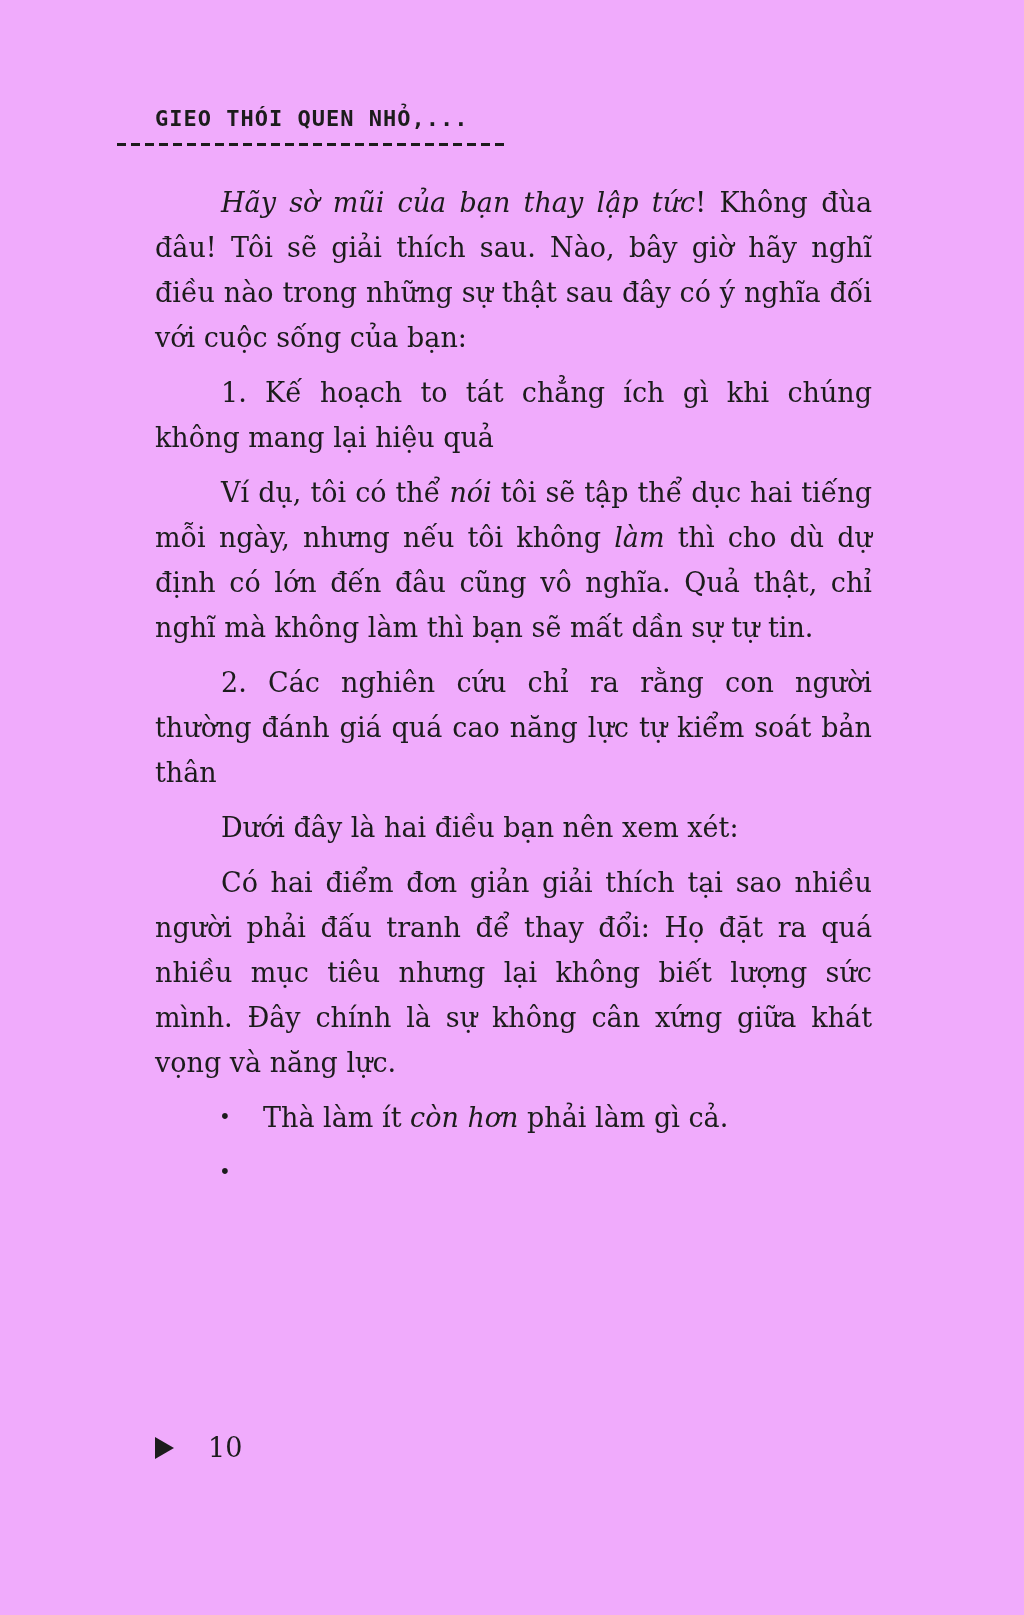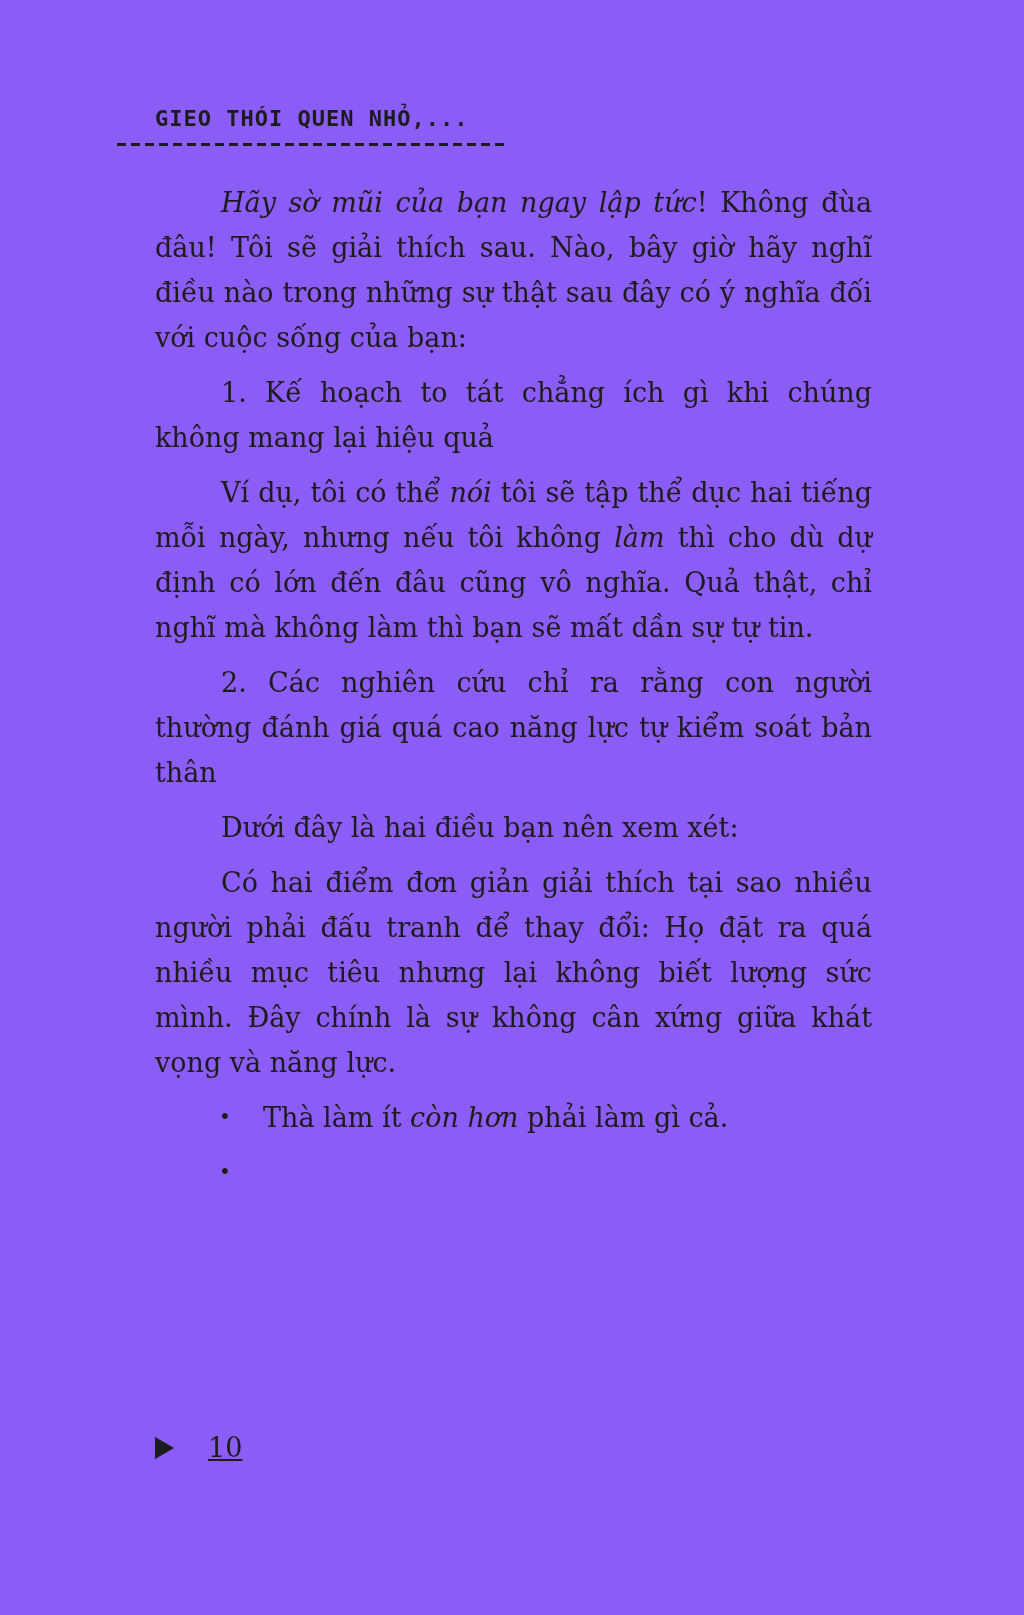--- a/index.html
+++ b/index.html
@@ -9,21 +9,21 @@
     height: 1615px;
     font-family: "DejaVu Serif", "Liberation Serif", serif;
     color: #1c1c1c;
   }
   .page {
     position: relative;
     width: 1024px;
     height: 1615px;
     padding: 106px 152px 12px 155px;
     overflow: hidden;
-    background: #8b5cf6;
+    background: #f0abfc;
   }
   .running-title {
     font-family: "DejaVu Sans Mono", "Liberation Mono", monospace;
     font-weight: 700;
     font-size: 22px;
     letter-spacing: 1px;
     white-space: nowrap;
     color: #1c1c1c;
   }
   .dashed-rule {
@@ -69,35 +69,34 @@
     width: 0;
     height: 0;
     border-left: 19px solid #1c1c1c;
     border-top: 11px solid transparent;
     border-bottom: 11px solid transparent;
   }
   .page-num {
     font-size: 27px;
     margin-left: 34px;
     color: #1c1c1c;
-    text-decoration: underline;
   }
 </style>
 </head>
 <body>
 
 <div class="page">
 
   <div class="header">
     <div class="running-title">GIEO THÓI QUEN NHỎ,...</div>
     <div class="dashed-rule"></div>
   </div>
 
   <div class="body-text" id="body-blocks">
-      <p class="para"><em>Hãy sờ mũi của bạn ngay lập tức</em><span>! Không đùa đâu! Tôi sẽ giải thích sau. Nào, bây giờ hãy nghĩ điều nào trong những sự thật sau đây có ý nghĩa đối với cuộc sống của bạn:</span></p>
+      <p class="para"><em>Hãy sờ mũi của bạn thay lập tức</em><span>! Không đùa đâu! Tôi sẽ giải thích sau. Nào, bây giờ hãy nghĩ điều nào trong những sự thật sau đây có ý nghĩa đối với cuộc sống của bạn:</span></p>
       <p class="para"><span>1. Kế hoạch to tát chẳng ích gì khi chúng không mang lại hiệu quả</span></p>
       <p class="para"><span>Ví dụ, tôi có thể </span><em>nói</em><span> tôi sẽ tập thể dục hai tiếng mỗi ngày, nhưng nếu tôi không </span><em>làm</em><span> thì cho dù dự định có lớn đến đâu cũng vô nghĩa. Quả thật, chỉ nghĩ mà không làm thì bạn sẽ mất dần sự tự tin.</span></p>
       <p class="para"><span>2. Các nghiên cứu chỉ ra rằng con người thường đánh giá quá cao năng lực tự kiểm soát bản thân</span></p>
       <p class="para"><span>Dưới đây là hai điều bạn nên xem xét:</span></p>
       <p class="para"><span>Có hai điểm đơn giản giải thích tại sao nhiều người phải đấu tranh để thay đổi: Họ đặt ra quá nhiều mục tiêu nhưng lại không biết lượng sức mình. Đây chính là sự không cân xứng giữa khát vọng và năng lực.</span></p>
       <div class="bullet-item">
         <span class="bullet-marker">•</span>
         <span class="bullet-text"><span>Thà làm ít </span><em>còn hơn</em><span> phải làm gì cả.</span></span>
       </div>
       <div class="bullet-item">

